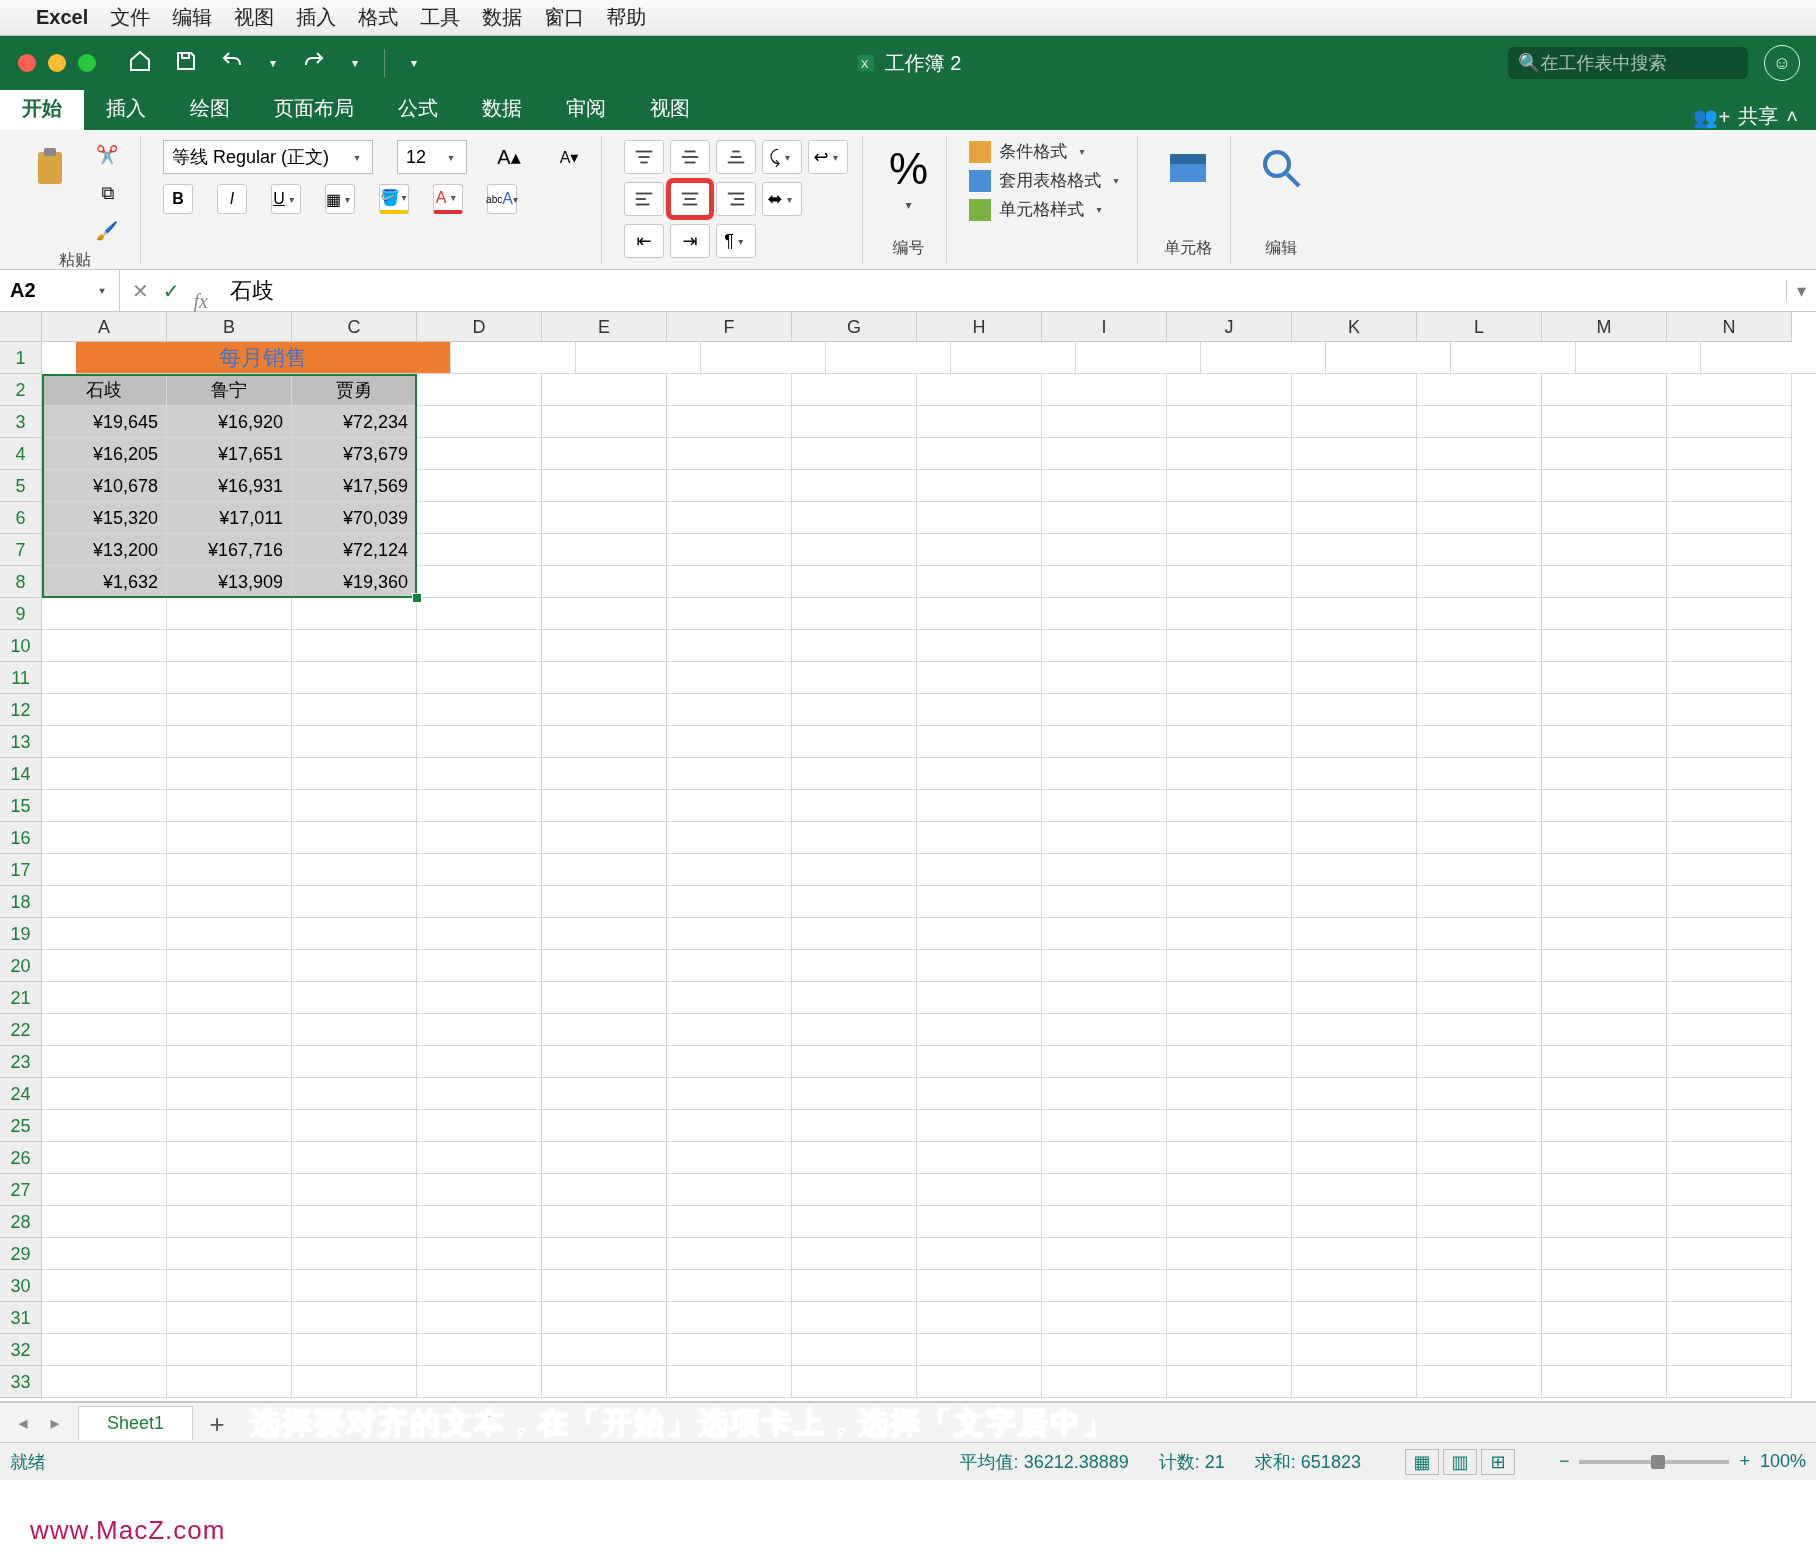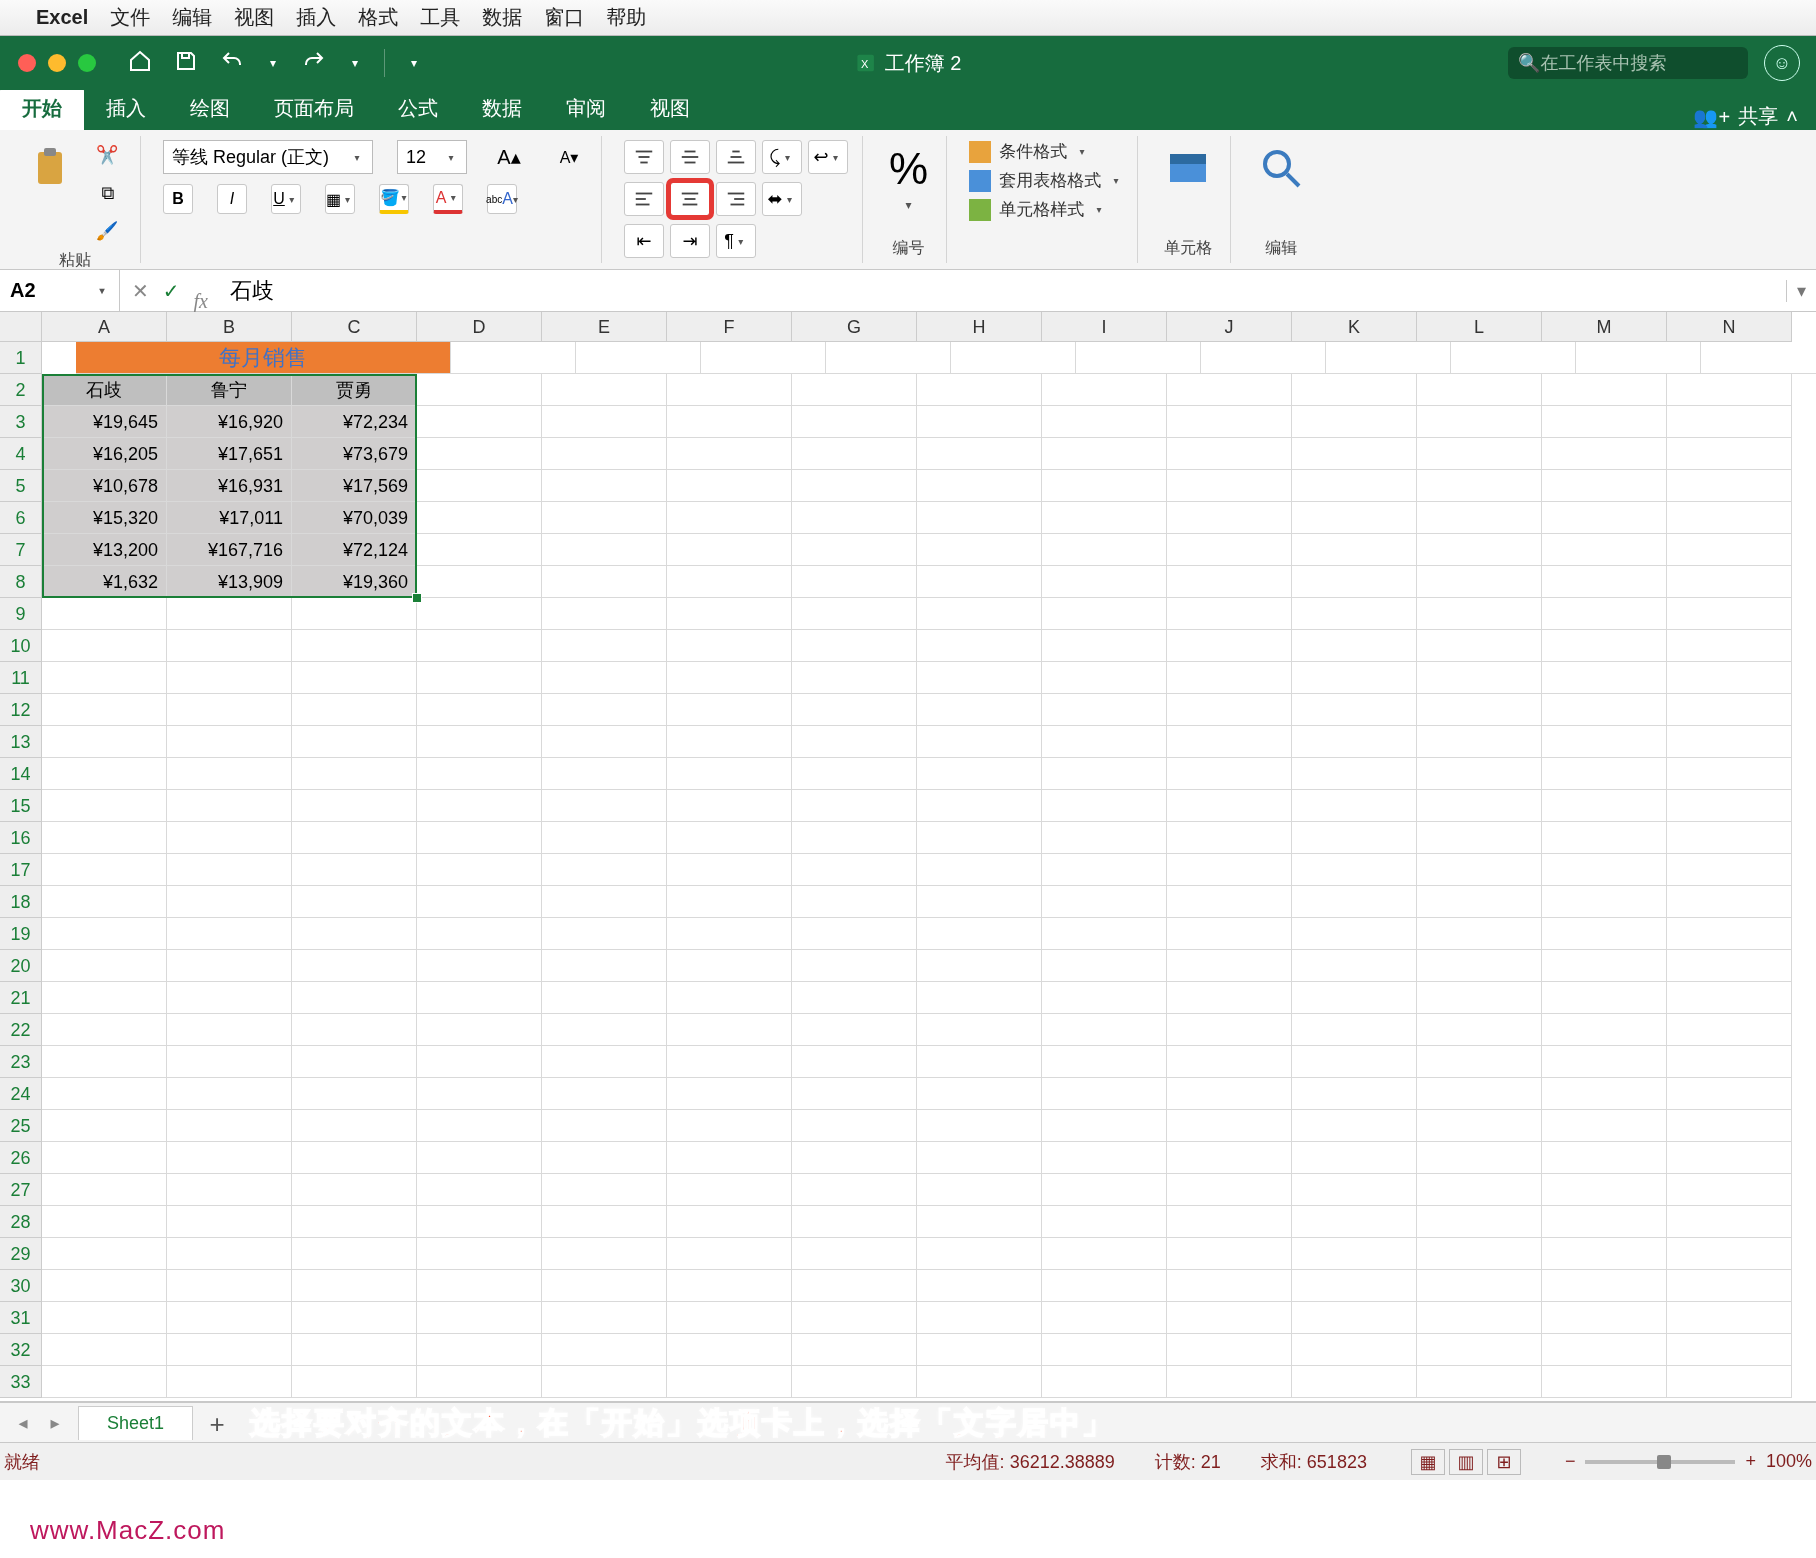--- a/index.html
+++ b/index.html
@@ -89,22 +89,22 @@
 
 
 .sheetbar { height:40px; background:#f4f4f4; border-top:1px solid #c8c8c8; display:flex; align-items:center; padding:0 10px; position:relative; }
 .sheet-nav { display:flex; gap:6px; color:#888; }
 .sheet-nav div { width:26px; text-align:center; }
 .sheet-tab { background:#fff; border:1px solid #ccc; border-bottom:none; padding:6px 28px; margin-left:10px; font-size:18px; color:#1a7f37; }
 .sheet-add { width:28px; height:28px; margin-left:10px; color:#555; font-size:26px; text-align:center; }
 .callout { position:absolute; left:250px; top:0; font-size:30px; font-weight:800; color:#ff4d2e; -webkit-text-stroke:1.5px #fff; text-shadow:0 0 4px #fff; letter-spacing:2px; }
 
 
-.statusbar { height:38px; background:#f0f0f0; border-top:1px solid #c8c8c8; display:flex; align-items:center; padding:0 4px; font-size:18px; color:#7f1d1d; gap:24px; }
-.statusbar .agg { margin-left:auto; display:flex; gap:40px;align-items:center; }
+.statusbar { height:38px; background:#f0f0f0; border-top:1px solid #c8c8c8; display:flex; align-items:center; padding:0 10px; font-size:18px; color:#0f766e; gap:24px; }
+.statusbar .agg { margin-left:auto; display:flex; gap:30px;align-items:center; }
 .viewbtns { display:flex; gap:4px; margin-left:20px; }
 .viewbtns div { width:34px; height:26px; border:1px solid #bbb; display:flex; align-items:center; justify-content:center; }
 .zoom { display:flex; align-items:center; gap:10px; margin-left:20px; }
 .zoom-track { width:150px; height:4px; background:#bbb; position:relative; }
 .zoom-thumb { position:absolute; left:72px; top:-5px; width:14px; height:14px; background:#888; border-radius:2px; }
 .watermark { position:absolute; left:30px; bottom:12px; color:#be185d; font-size:26px; letter-spacing:1px; pointer-events:none; }
 </style>
 </head>
 <body>
 

